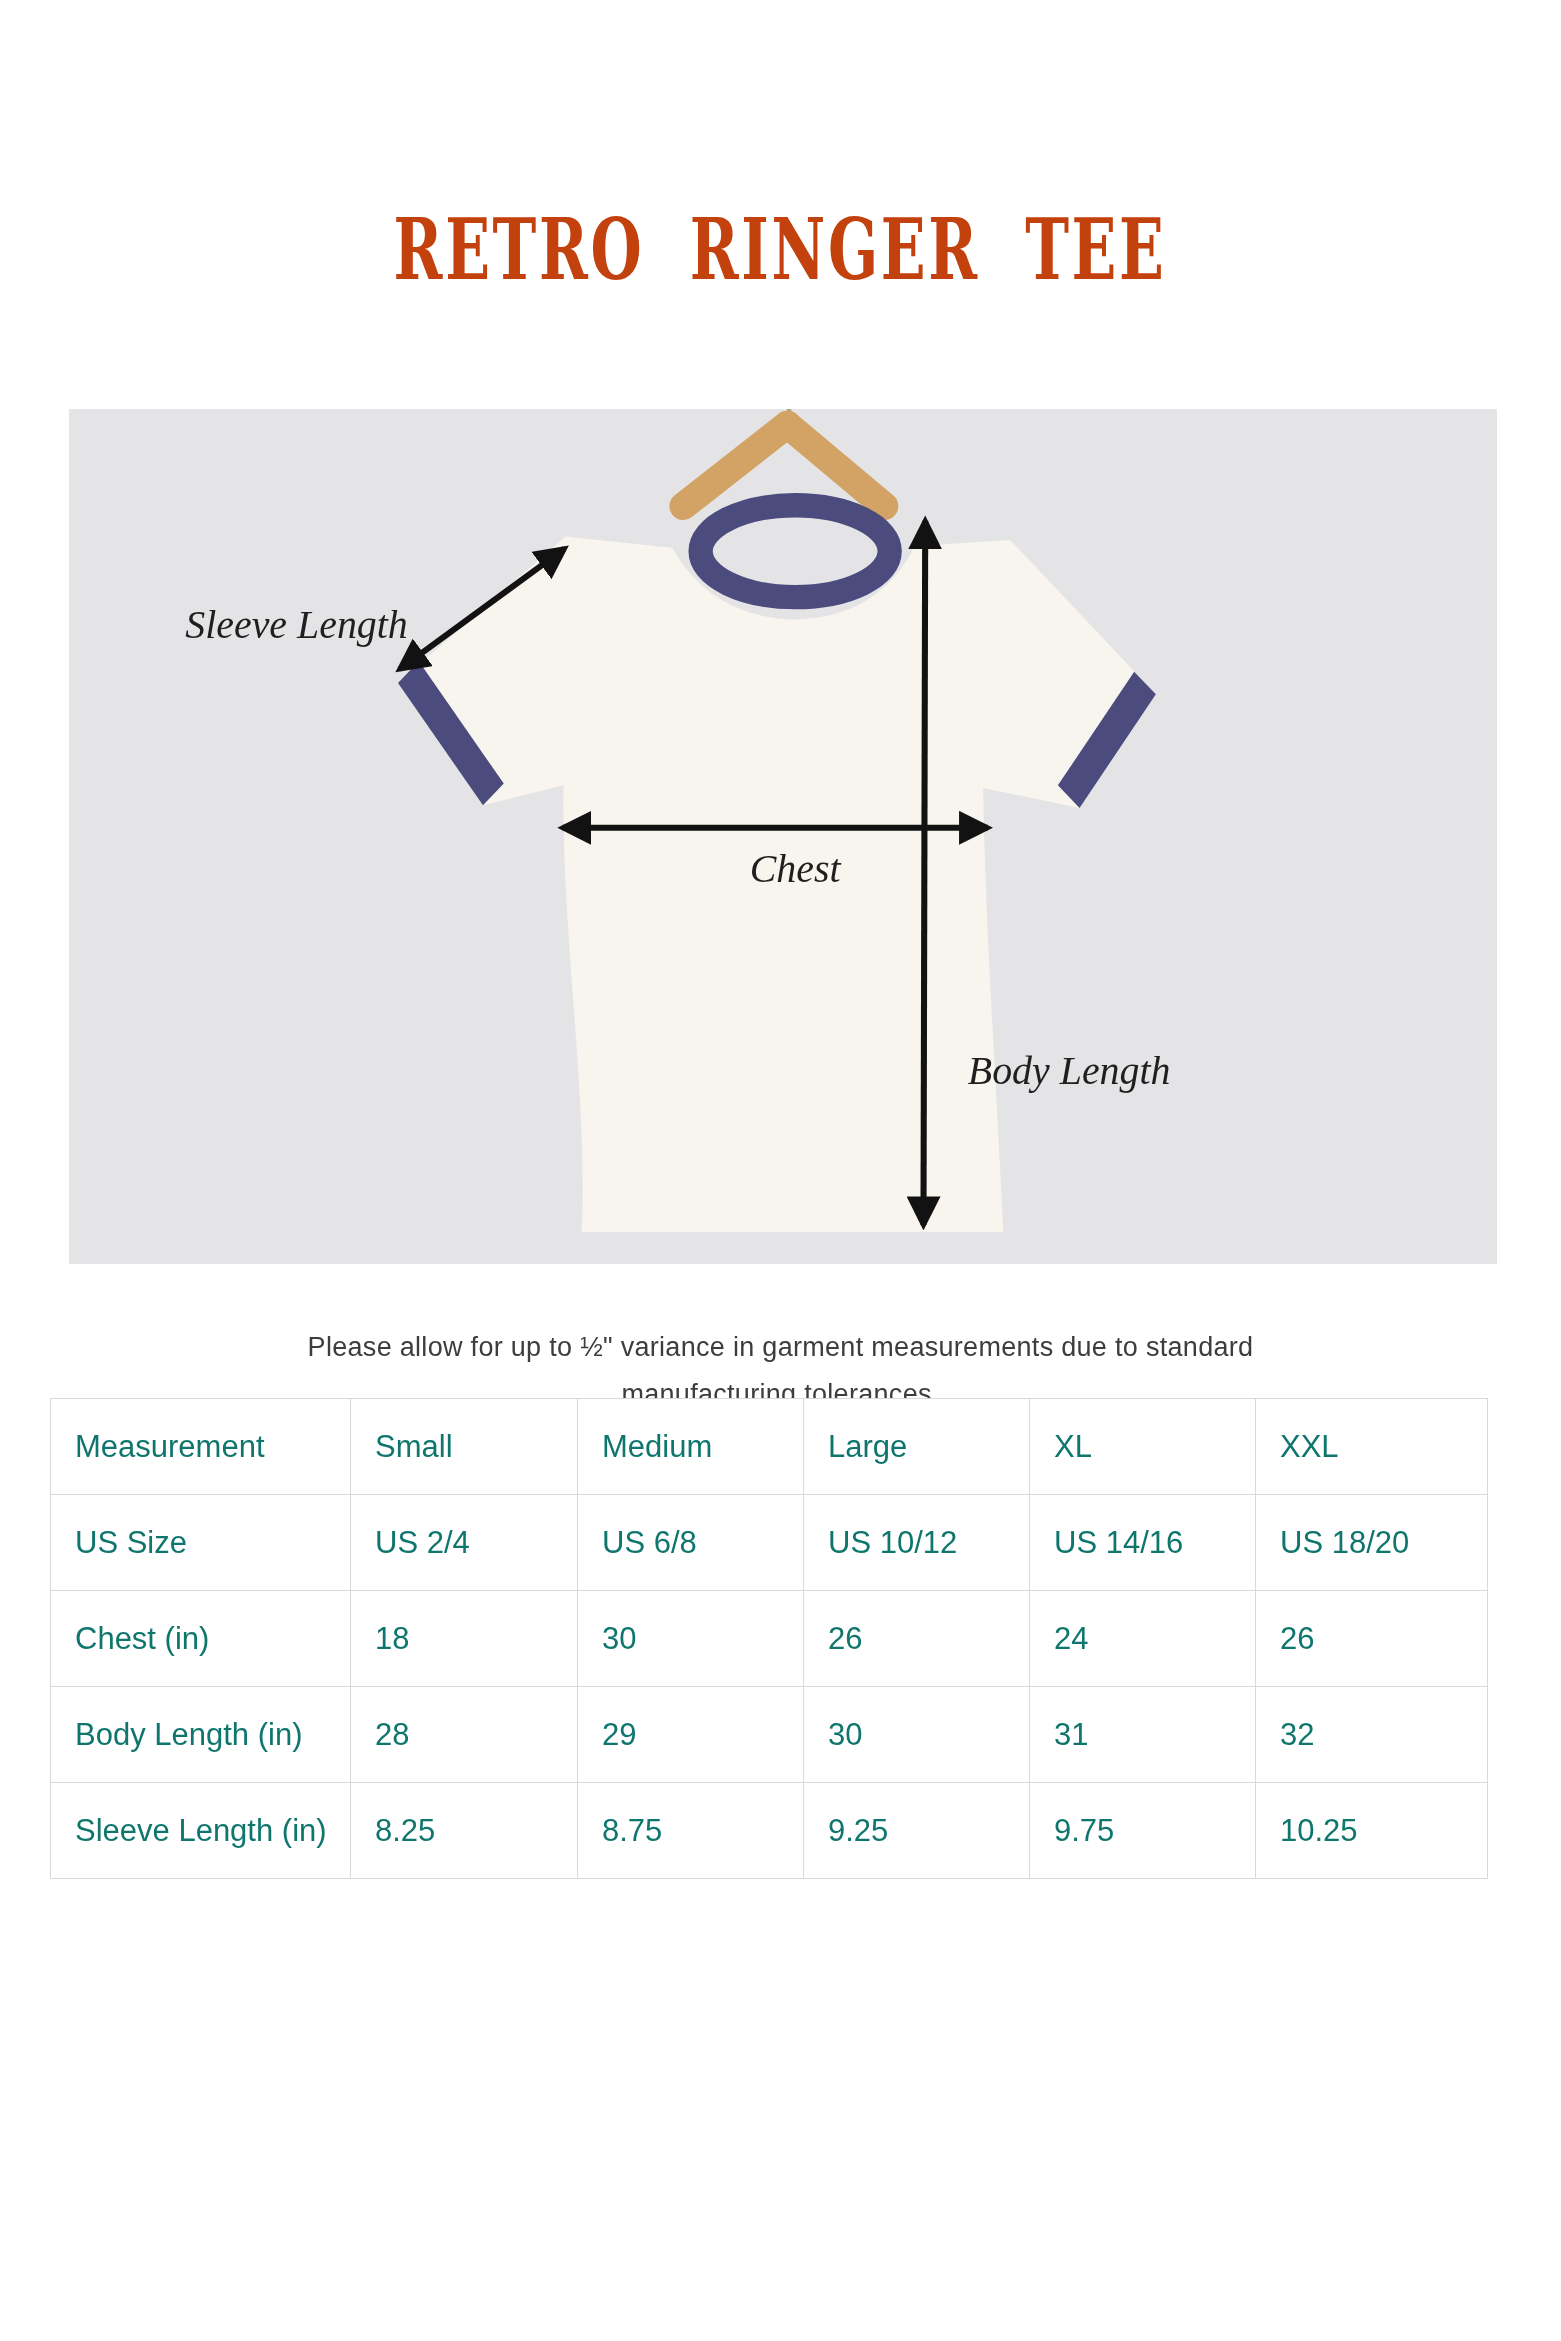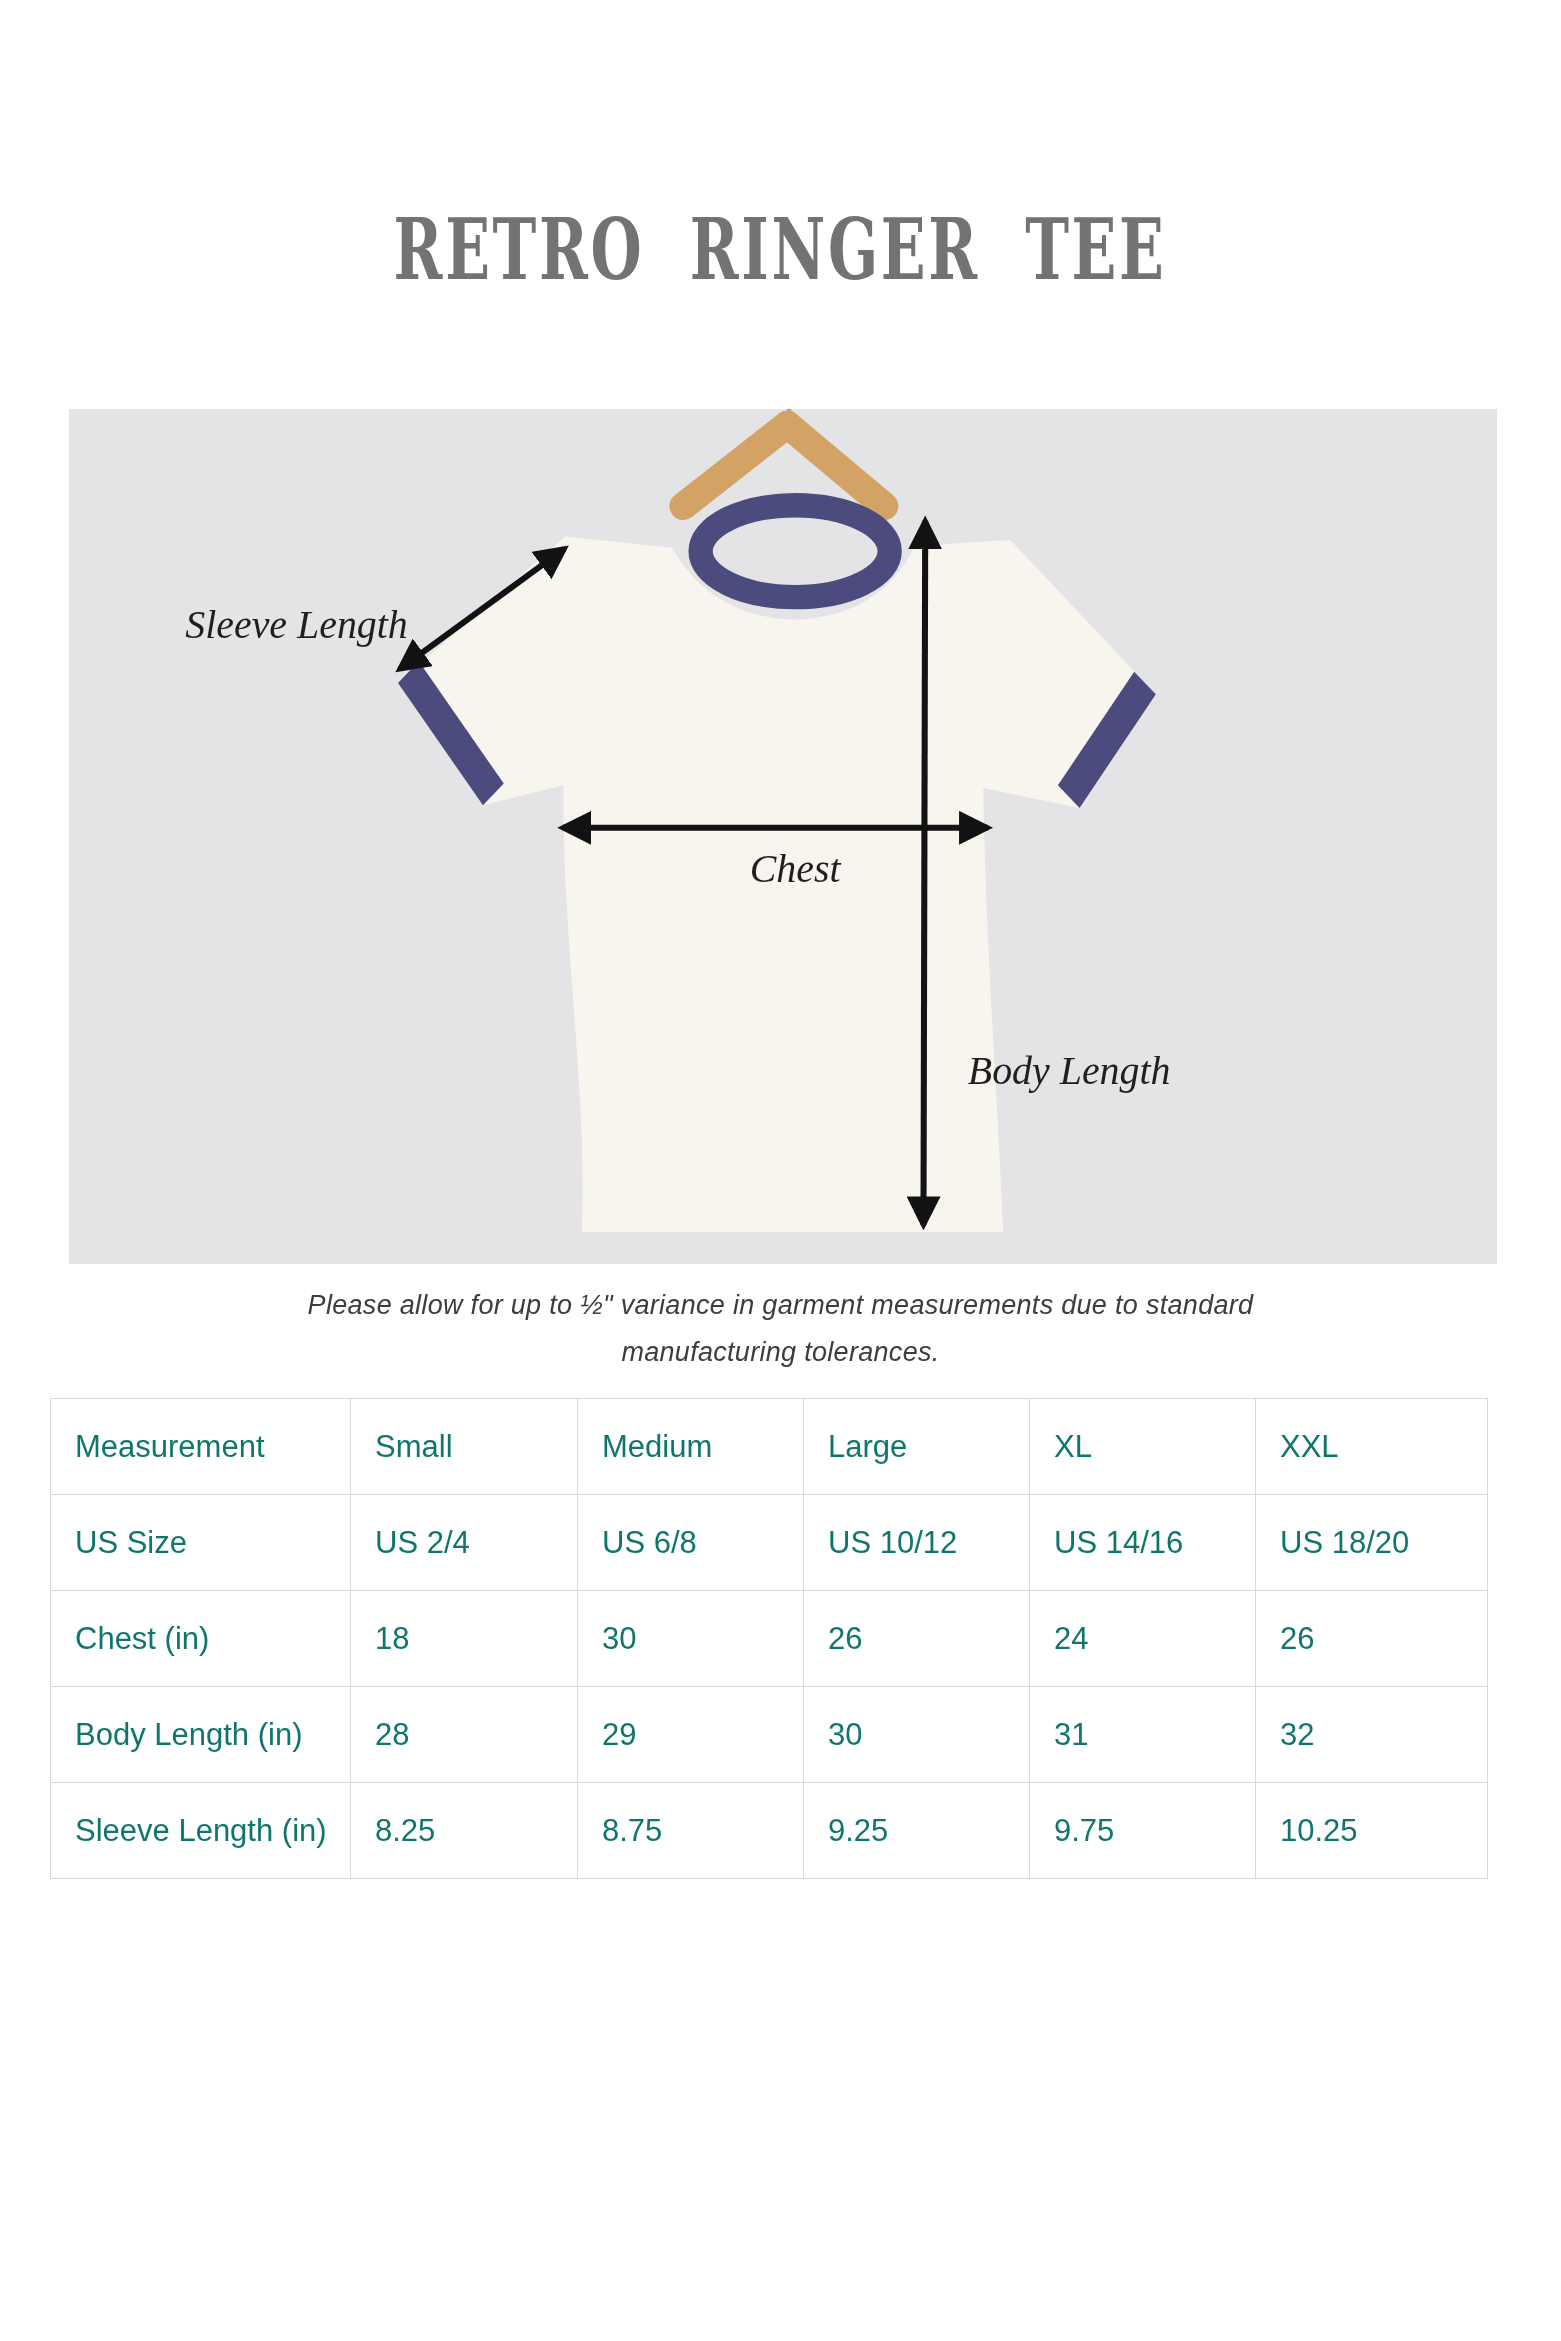--- a/index.html
+++ b/index.html
@@ -10,21 +10,21 @@
     font-family: "Liberation Sans", sans-serif;
     color: #1e1e1e;
   }
 
   
   .title {
     position: absolute; top: 208px; left: 0; width: 100%;
     margin: 0; text-align: center;
     font-family: "DejaVu Serif", serif;
     font-weight: 700; font-size: 84px; line-height: 1;
-    color: #737373; white-space: nowrap;
+    color: #c2410c; white-space: nowrap;
   }
   .title .condensed {
     display: inline-block;
     transform: scaleX(0.70);
     transform-origin: 50% 50%;
     letter-spacing: 0.045em;
     word-spacing: 0.38em;
   }
 
   
@@ -37,23 +37,23 @@
   .panel svg { display: block; width: 100%; height: 100%; }
   .measure-label {
     font-family: "Liberation Serif", serif;
     font-style: italic;
     font-size: 46px;
     fill: #1f1f1f;
   }
 
   
   .disclaimer {
-    position: absolute; top: 1282px; left: 0; width: 100%;
+    position: absolute; top: 1324px; left: 0; width: 100%;
     margin: 0; text-align: center;
-    font-style: italic; font-size: 27px; line-height: 47px;
+    font-size: 27px; line-height: 47px;
     color: #3d3d3d; letter-spacing: 0.3px;
   }
 
   
   .size-table {
     position: absolute; left: 50px; top: 1398px;
     width: 1437px;
     border-collapse: collapse;
     table-layout: fixed;
     font-size: 31px; color: #0f766e;

